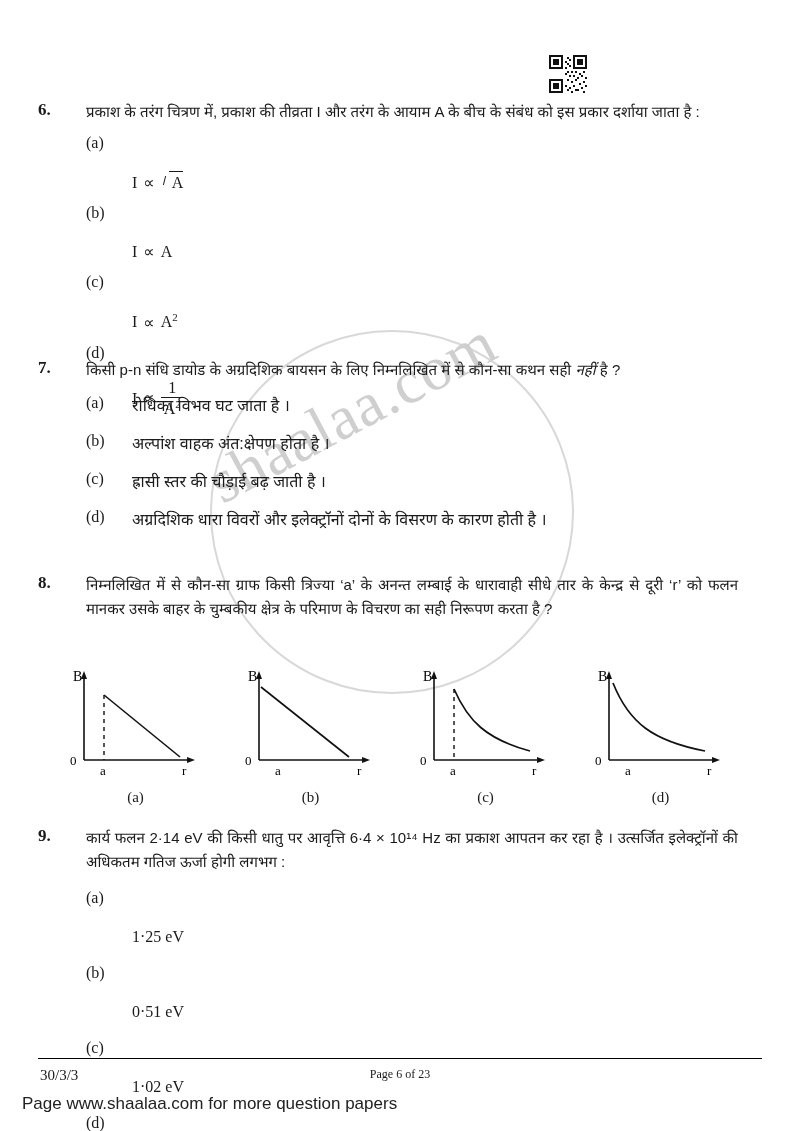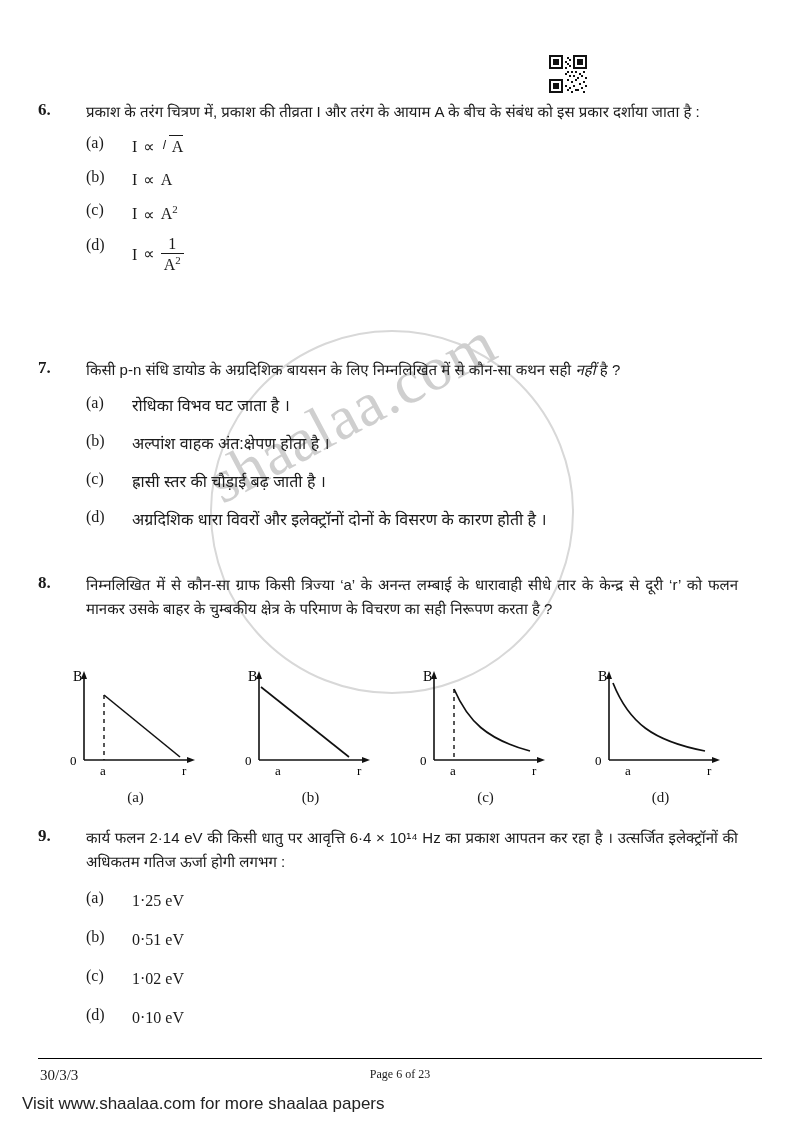--- a/index.html
+++ b/index.html
@@ -97,20 +97,21 @@
     flex: 0 0 46px;
     font-family: "Liberation Serif", serif;
   }
   .opt-val {
     font-family: "Liberation Sans", sans-serif;
     line-height: 1.5;
   }
   .opt-val.math {
     font-family: "Liberation Serif", serif;
     font-style: normal;
+    margin-top: 36px;
   }
   .ital { font-style: italic; }
 
   
   .mi { font-family: "Liberation Serif", serif; font-style: italic; }
   .prop { padding: 0 6px; font-family: "Liberation Serif", serif; }
   .sqrt {
     display: inline-block;
     position: relative;
     padding-left: 11px;
@@ -402,15 +403,15 @@
       <div class="opt">
         <span class="opt-lab">(d)</span>
         <span class="opt-val math">0·10 eV</span>
       </div>
     </div>
   </div>
 
   <div class="footer-rule"></div>
   <div class="footer-left">30/3/3</div>
   <div class="footer-center">Page 6 of 23</div>
-  <div class="promo">Visit www.shaalaa.com for more shaalaa papers</div>
+  <div class="promo">Page www.shaalaa.com for more question papers</div>
 
 </div>
 
 </body></html>

